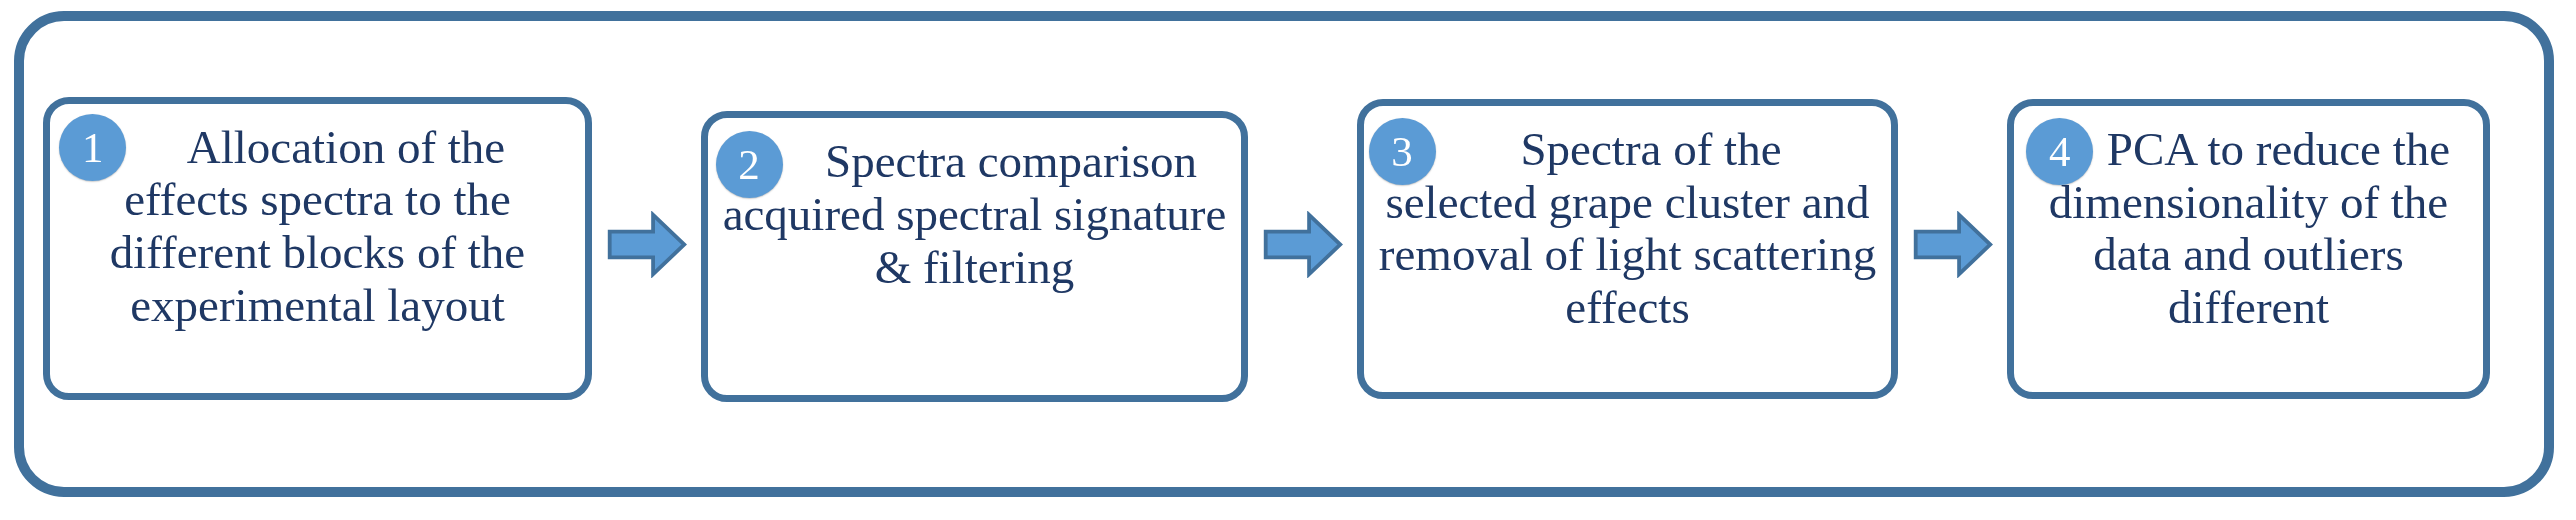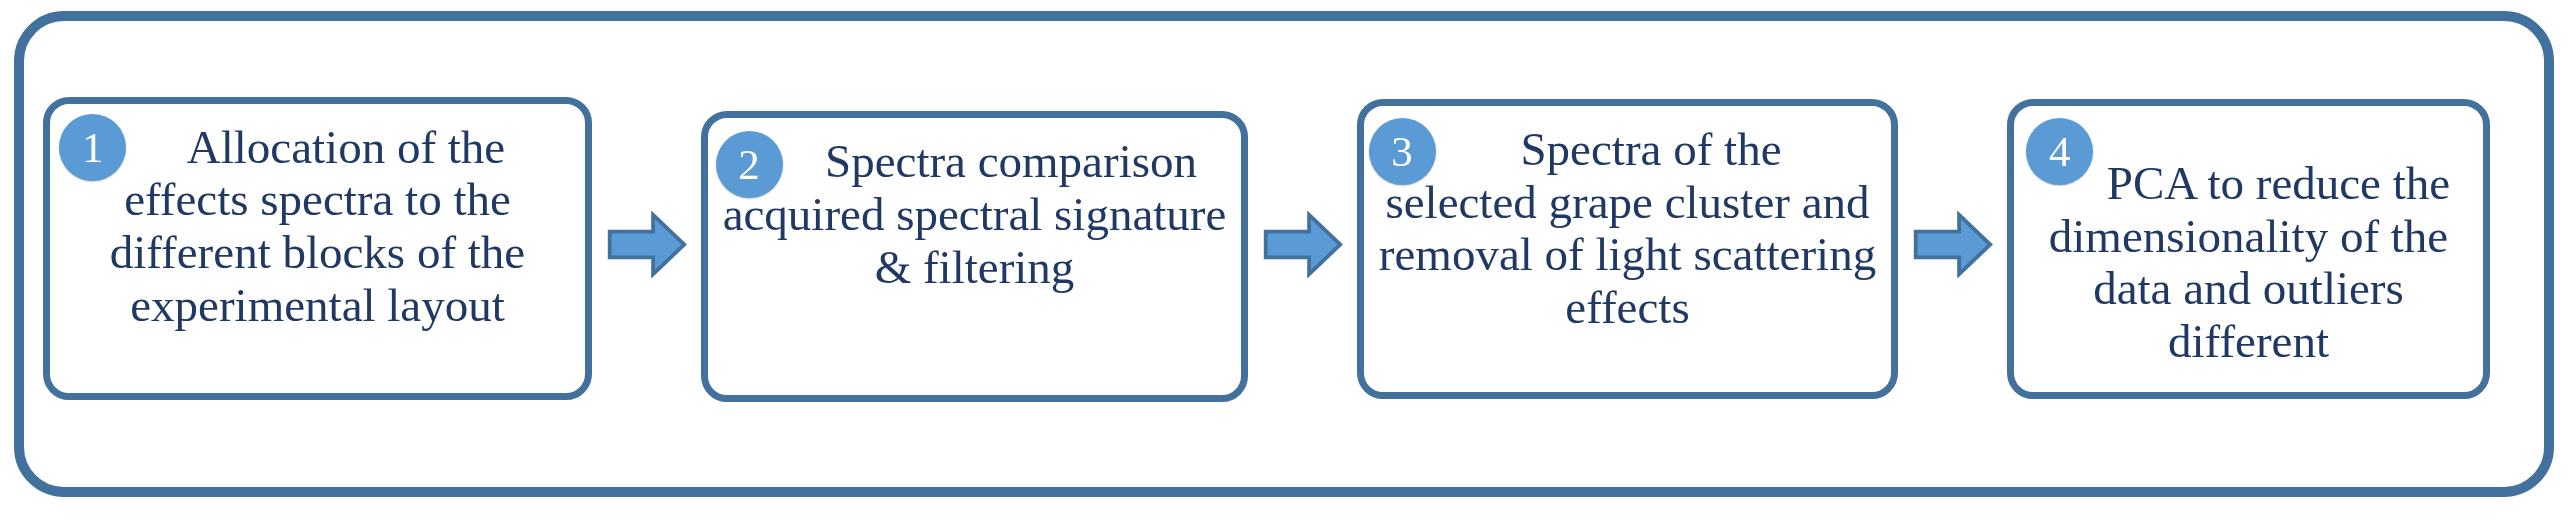--- a/index.html
+++ b/index.html
@@ -93,21 +93,21 @@
   }
   .s1 .step-badge { left: 9.2px;  top: 10.7px; }
   .s2 .step-badge { left: 7.6px;  top: 12.2px; }
   .s3 .step-badge { left: 4.6px;   top: 12.2px; }
   .s4 .step-badge { left: 12.2px;  top: 12.2px; }
 
   
   .first-line { display: block; padding-left: 57px; }
   .s2 .first-line { padding-left: 73px; }
   .s3 .first-line { padding-left: 47px; }
-  .s4 .first-line { padding-left: 60px; margin-top: 34px; }
+  .s4 .first-line { padding-left: 60px; }
 
   
   .arrow-slot {
     flex: 0 0 auto;
     width: 107px;
     height: 303px;
     display: flex;
     align-items: center;
     justify-content: center;
     position: relative;

